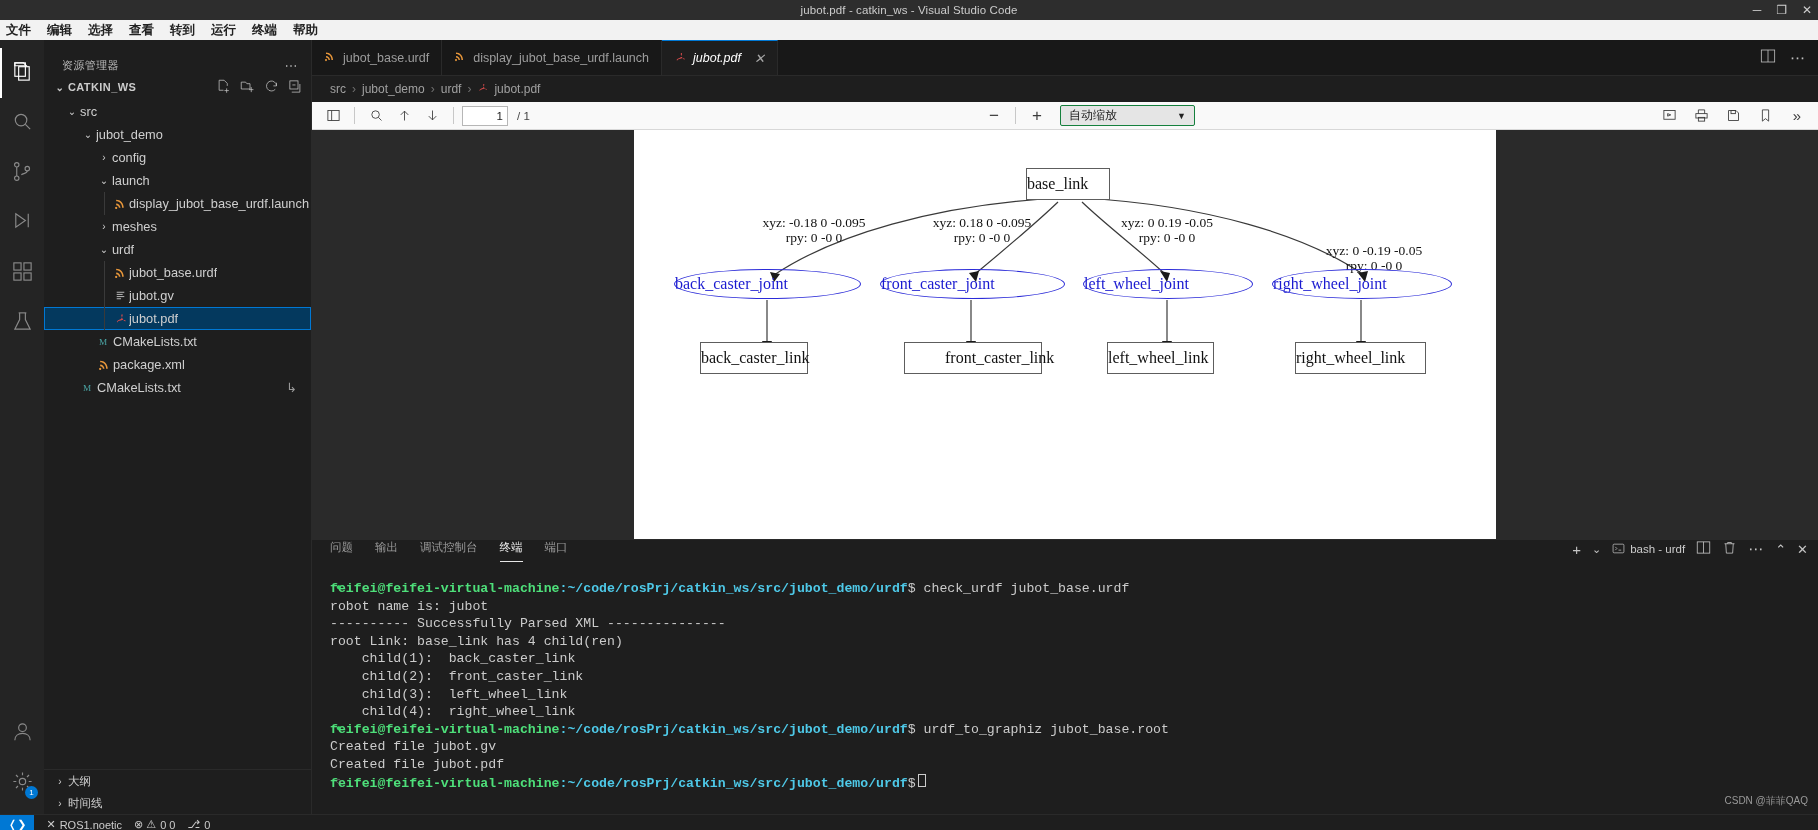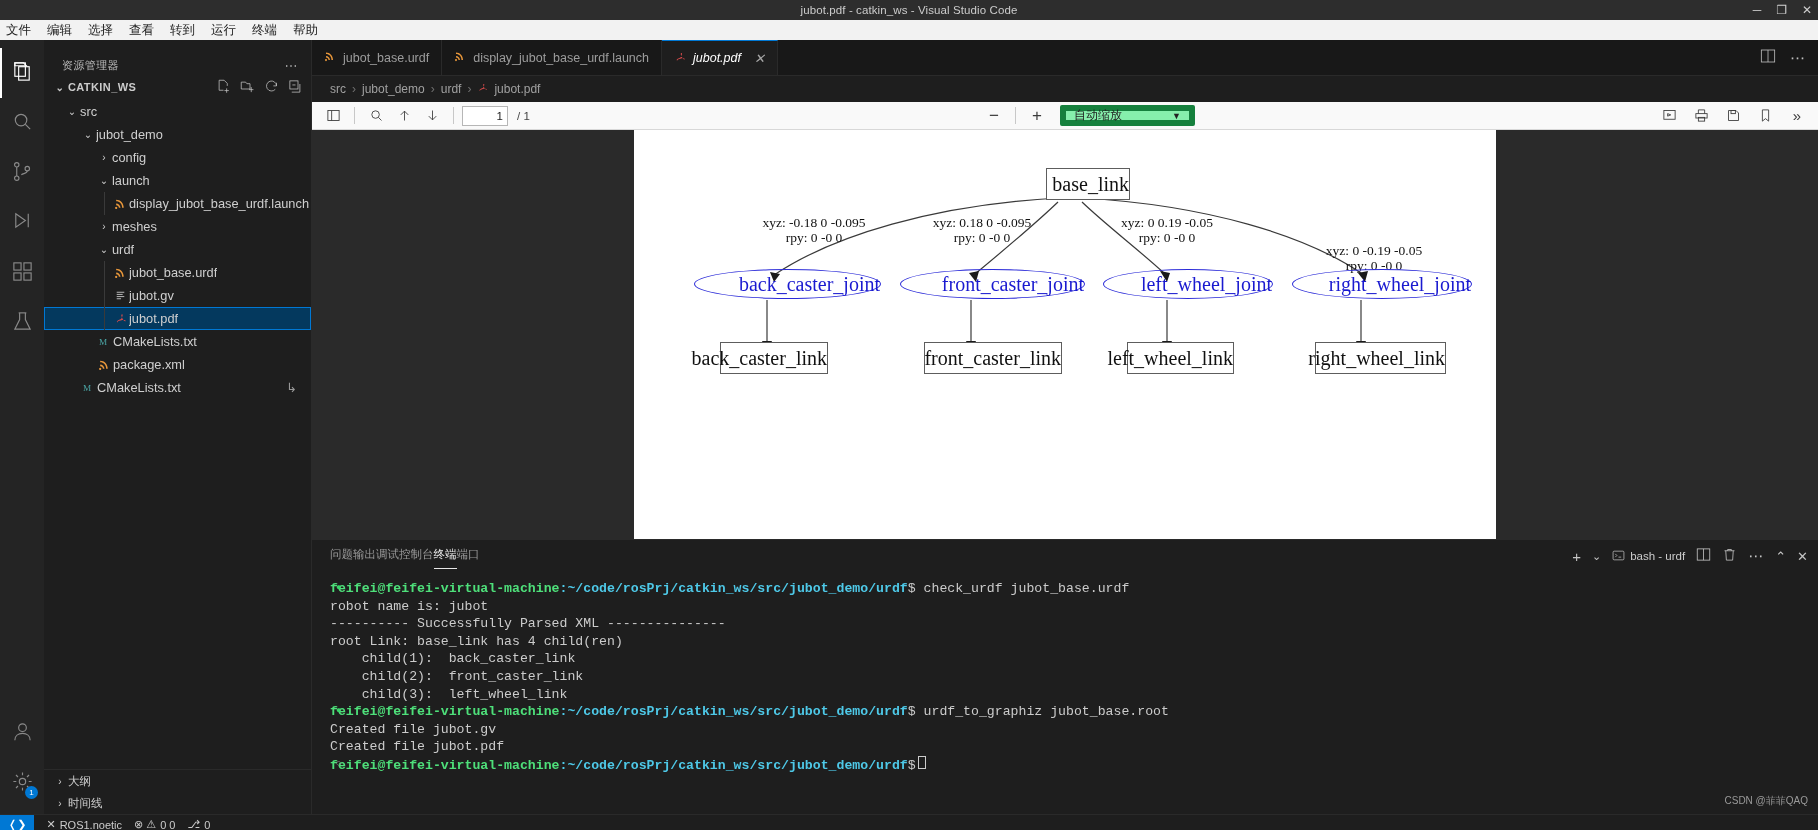--- a/index.html
+++ b/index.html
@@ -10,21 +10,21 @@
   .titlebar { height:20px; background:#2d2d2d; color:#cccccc; display:flex;
     align-items:center; justify-content:center; position:relative; font-size:11.5px; }
   .titlebar .title { letter-spacing:.1px; }
   .winbtns { position:absolute; right:6px; top:0; height:20px; display:flex;
     align-items:center; gap:15px; color:#cfcfcf; font-size:12px; }
   .winbtns span { cursor:pointer; line-height:1; }
 
   
   .menubar { height:20px; background:#f2f2f2; display:flex; align-items:center;
     padding-left:6px; gap:16px; font-size:12.5px; color:#222; }
-  .menubar span { cursor:default; }
+  .menubar span { cursor:default;font-weight:bold; }
 
   
   .shell { display:flex; height:774px; }
 
   
   .activitybar { width:44px; background:#242424; display:flex; flex-direction:column;
     align-items:center; padding-top:8px; flex:0 0 44px; }
   .actitem { width:44px; height:50px; display:flex; align-items:center;
     justify-content:center; position:relative; color:#8a8a8a; }
   .actitem.active { color:#ffffff; }
@@ -85,44 +85,44 @@
   .pdftool { height:28px; background:#f9f9f9; border-bottom:1px solid #d8d8d8;
     display:flex; align-items:center; padding:0 8px; gap:2px; color:#3b3b3b; }
   .tbtn { width:26px; height:22px; display:flex; align-items:center; justify-content:center;
     cursor:pointer; border-radius:2px; }
   .tbtn svg { width:15px; height:15px; stroke:#3b3b3b; fill:none; stroke-width:1.4; }
   .vdiv { width:1px; height:17px; background:#c8c8c8; margin:0 6px; }
   .pagebox { width:46px; height:20px; border:1px solid #b6b6b6; background:#fff;
     font-size:11.5px; text-align:right; padding:0 4px; color:#222; line-height:18px; }
   .pagecount { font-size:11.5px; color:#444; margin-left:7px; }
   .tspacer { flex:1; }
-  .zsel { height:21px; min-width:135px; background:#86efac; border:6px solid #15803d;
+  .zsel { height:21px; min-width:135px; background:#e5e5e5; border:1px solid #15803d;
     font-size:12px; color:#222; display:flex; align-items:center; padding:0 8px;
     border-radius:2px; cursor:pointer; margin-left:8px; }
   .zsel .cv { margin-left:auto; font-size:9px; }
   .toolright { display:flex; align-items:center; gap:6px; margin-left:10px; }
 
   .pdfcanvas { flex:1; overflow:hidden; display:flex; justify-content:center;
     background:#2a2a2a; padding-top:0px; }
   .page { width:862px; background:#ffffff; position:relative; }
 
   
   .graph { position:absolute; inset:0; }
-  .node { position:absolute; font-family:"Liberation Serif", serif; font-size:20px;
-    color:#111; display:flex; align-items:center; justify-content:flex-end;margin-left:20px; }
+  .node { position:absolute; font-family:"Liberation Serif", serif; font-size:16px;
+    color:#111; display:flex; align-items:center; justify-content:flex-start; }
   .nbox { border:1px solid #5d5d5d; background:#fff; height:32px; }
   .nell { border:1.3px solid #2b2bd8; border-radius:50%; height:30px; color:#1a1ad0; }
   .elabel { position:absolute; font-family:"Liberation Serif", serif; font-size:13.5px;
     color:#111; text-align:center; line-height:15px; white-space:nowrap; }
 
   
   .panel { height:275px; background:#1e1e1e; display:flex; flex-direction:column;
     border-top:1px solid #2a2a2a; }
-  .panelhead { height:32px; display:flex; align-items:center; padding-left:18px;
-    font-size:11.5px; color:#9a9a9a; }
+  .panelhead { height:32px; display:flex; align-items:flex-start; padding-left:18px;
+    gap:22px; font-size:11.5px; color:#9a9a9a; }
   .ptab { cursor:pointer; position:relative; padding-bottom:4px; }
   .ptab.active { color:#e7e7e7; }
   .ptab.active:after { content:""; position:absolute; left:0; right:0; bottom:-3px;
     height:1px; background:#e7e7e7; }
   .panelright { margin-left:auto; display:flex; align-items:center; gap:11px;
     padding-right:10px; color:#c5c5c5; font-size:12px; }
   .panelright svg { width:15px; height:15px; stroke:currentColor; fill:none; stroke-width:1.3; }
   .termsel { display:flex; align-items:center; gap:5px; font-size:11.5px; color:#cccccc; }
   .term { flex:1; padding:8px 0 0 18px; font-family:"Liberation Mono", monospace;
     font-size:13.2px; line-height:17.6px; color:#cccccc; overflow:hidden; }
@@ -643,20 +643,21 @@
         <div class="tline prompt">
           <span class="bul">●</span>
           <span class="user">feifei@feifei-virtual-machine</span><span class="path">:~/code/rosPrj/catkin_ws/src/jubot_demo/urdf</span><span>$</span><span> check_urdf jubot_base.urdf</span>
         </div>
         <div class="tline">robot name is: jubot</div>
         <div class="tline">---------- Successfully Parsed XML ---------------</div>
         <div class="tline">root Link: base_link has 4 child(ren)</div>
         <div class="tline">    child(1):  back_caster_link</div>
         <div class="tline">    child(2):  front_caster_link</div>
         <div class="tline">    child(3):  left_wheel_link</div>
+        <div class="tline">    child(4):  right_wheel_link</div>
 
         <div class="tline prompt">
           <span class="bul">●</span>
           <span class="user">feifei@feifei-virtual-machine</span><span class="path">:~/code/rosPrj/catkin_ws/src/jubot_demo/urdf</span><span>$</span><span> urdf_to_graphiz jubot_base.root</span>
         </div>
         <div class="tline">Created file jubot.gv</div>
         <div class="tline">Created file jubot.pdf</div>
 
         <div class="tline prompt">
           <span class="bul" style="color:#8a8a8a;">○</span>

